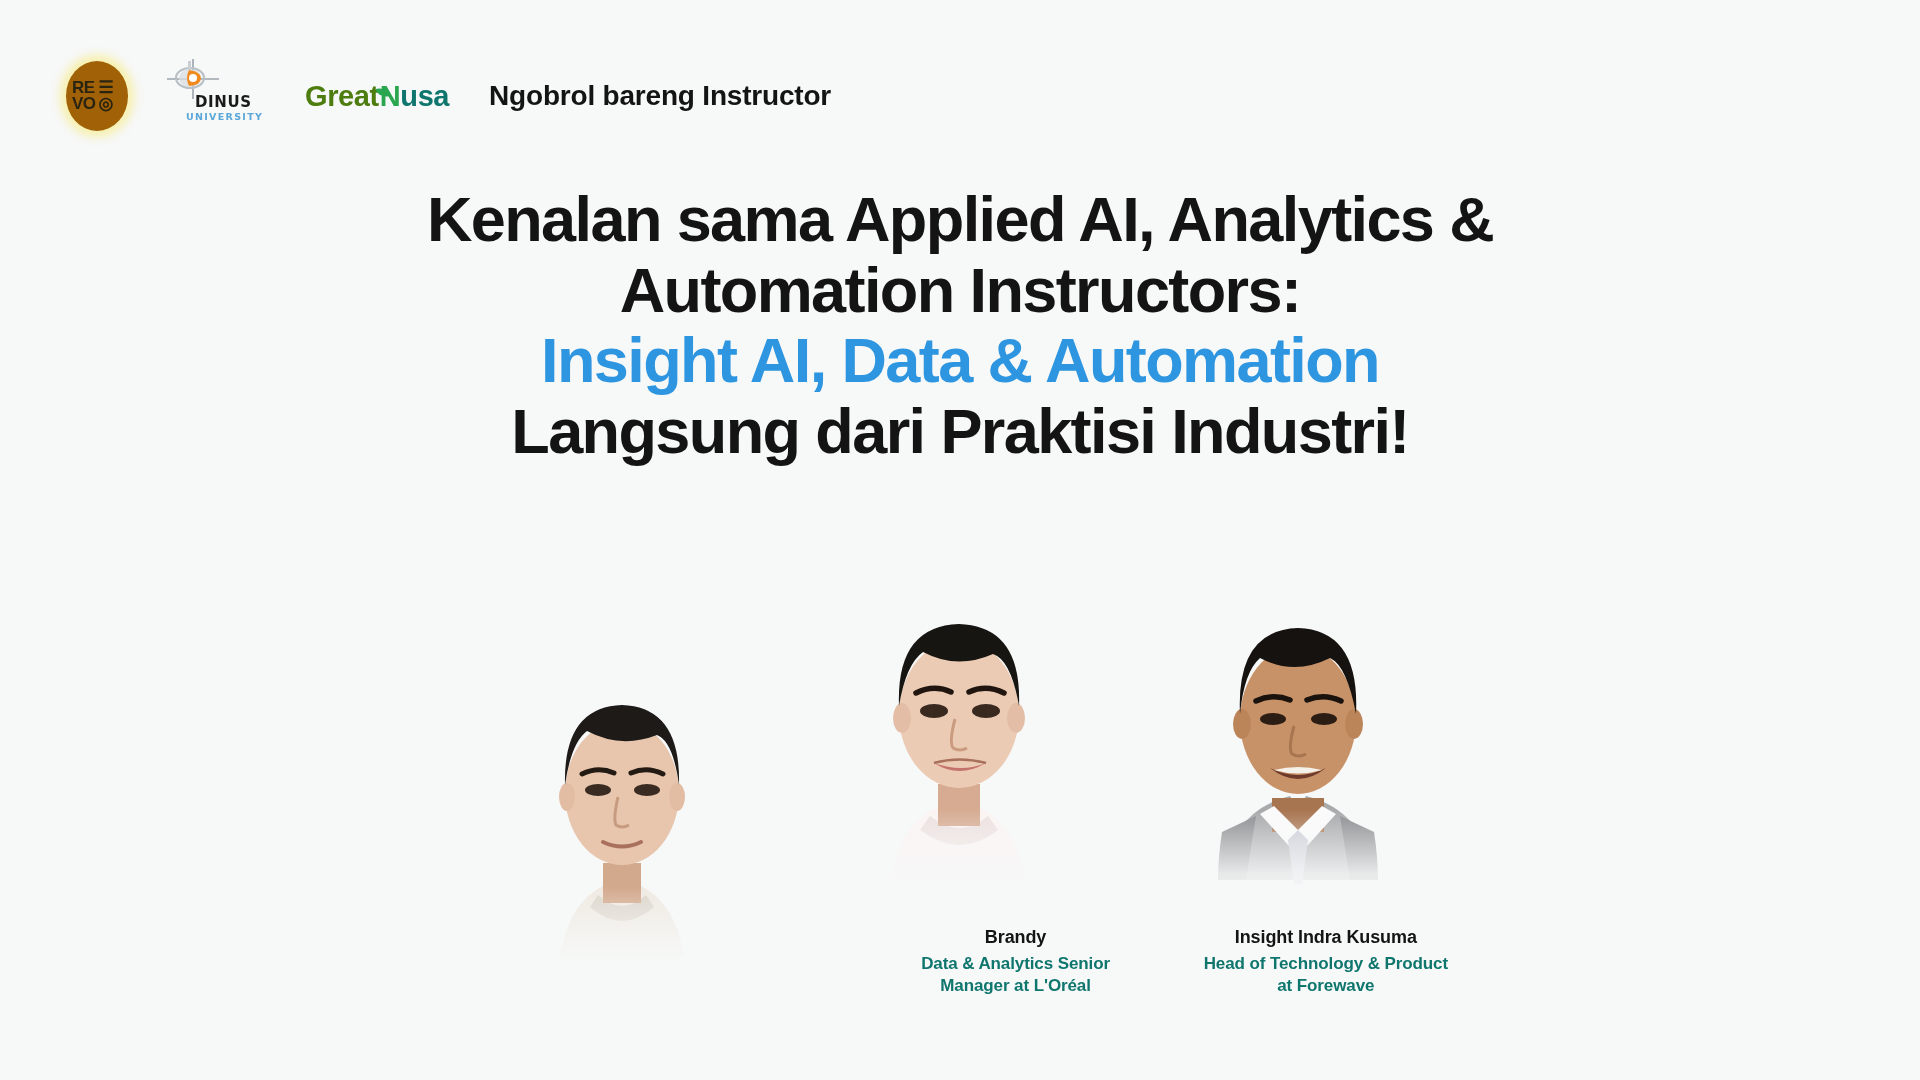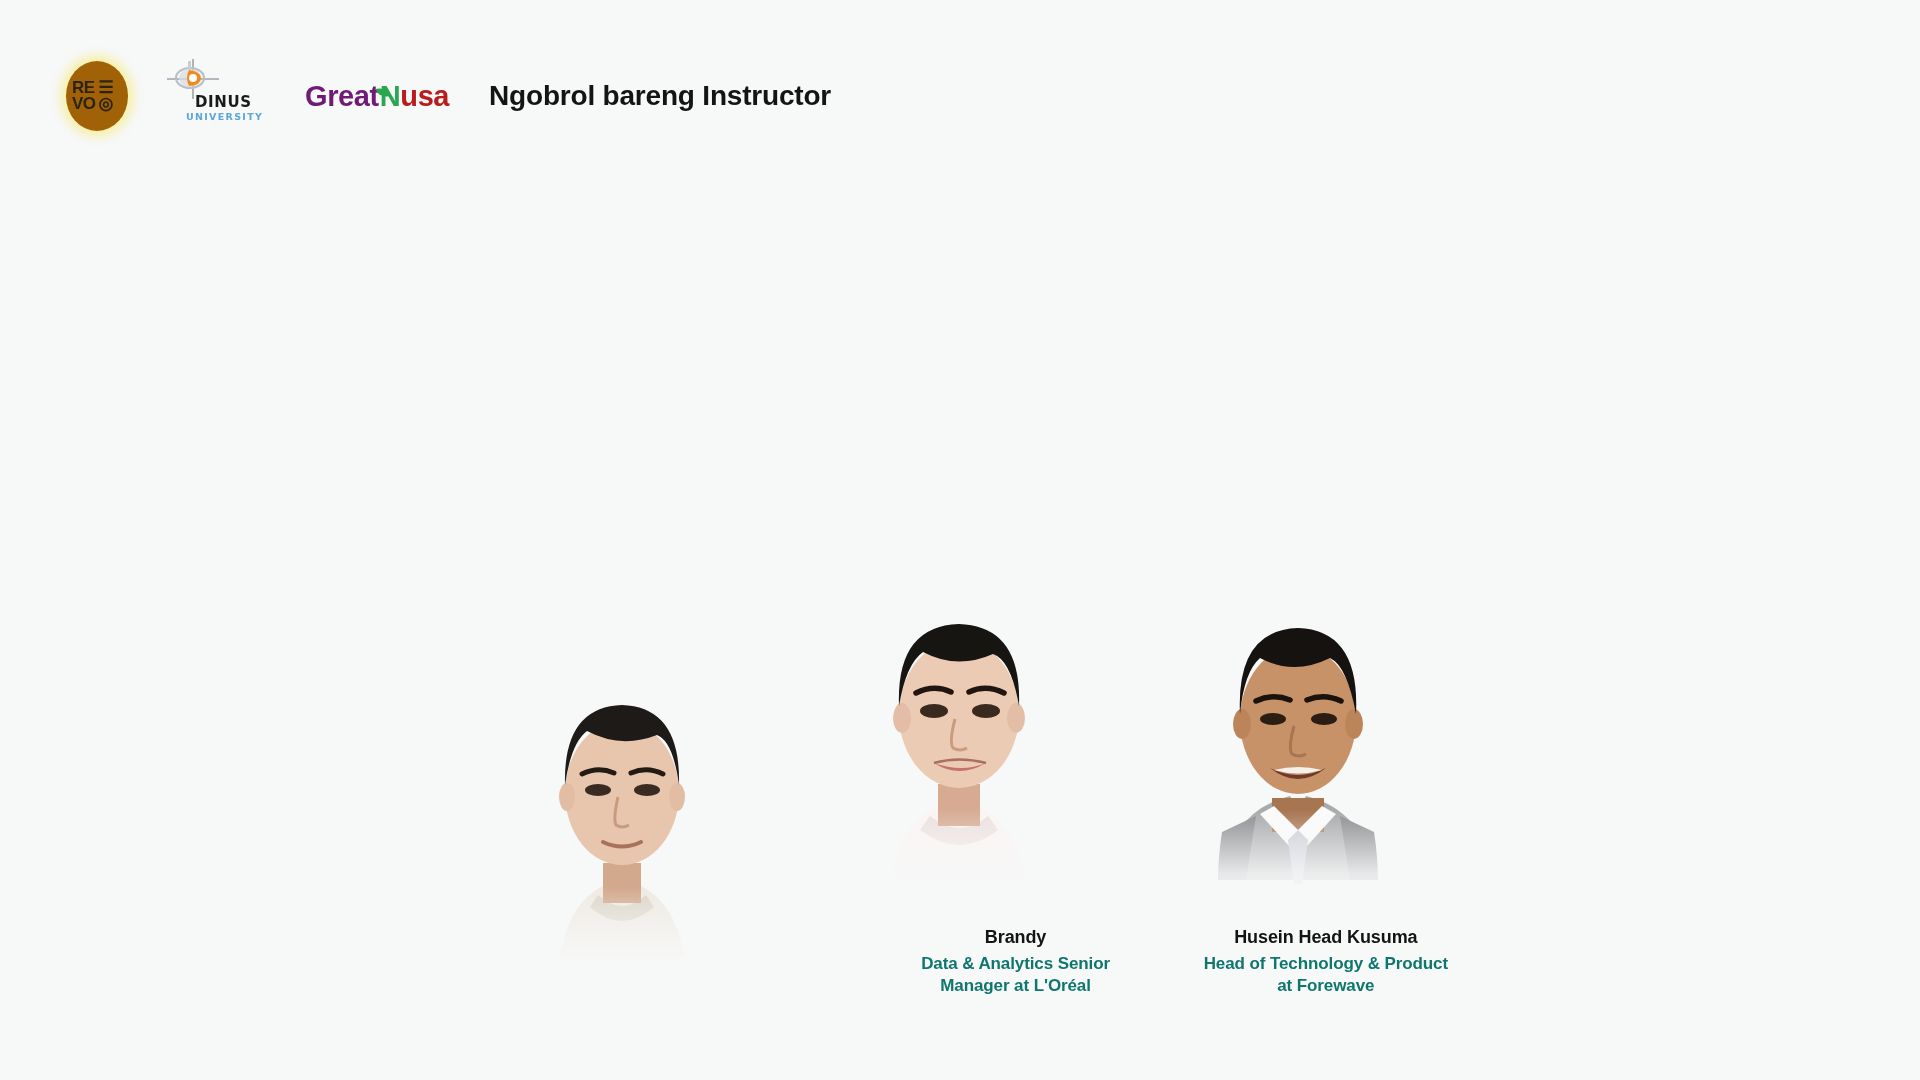--- a/index.html
+++ b/index.html
@@ -77,23 +77,23 @@
 
   .logo-greatnusa {
     margin-left:36px;
     font-size:29px;
     font-weight:bold;
     letter-spacing:-0.4px;
     flex:0 0 auto;
     position:relative;
     white-space:nowrap;
   }
-  .gn-great { color:#701a75;text-align:center; }
+  .gn-great { color:#4d7c0f;text-align:center; }
   .gn-n     { color:#2aa64f; }
-  .gn-usa   { color:#b91c1c; }
+  .gn-usa   { color:#0f766e; }
   .gn-leaf {
     display:inline-block;
     width:11px; height:11px;
     background:#2aa64f;
     border-radius:0 100% 0 100%;
     transform:rotate(-18deg);
     margin:0 -8px 0 -2px;
     vertical-align:8px;
     position:relative;
     z-index:2;
@@ -209,20 +209,26 @@
       <div class="dinus-sub">UNIVERSITY</div>
     </div>
 
     <div class="logo-greatnusa">
       <span class="gn-great">Great</span><span class="gn-leaf"></span><span class="gn-n">N</span><span class="gn-usa">usa</span>
     </div>
 
     <div class="header-title">Ngobrol bareng Instructor</div>
   </div>
 
+  <div class="headline">
+    <div class="hl-line">Kenalan sama Applied AI, Analytics &amp;</div>
+    <div class="hl-line">Automation Instructors:</div>
+    <div class="hl-line hl-blue">Insight AI, Data &amp; Automation</div>
+    <div class="hl-line">Langsung dari Praktisi Industri!</div>
+  </div>
 
   <div class="speakers">
 
     <div class="speaker">
       <div class="portrait-wrap">
         <svg class="portrait" viewBox="0 0 300 340">
           <path d="M88 300 q10 -66 62 -78 q52 12 62 78 z" fill="#efeae2"></path>
           <path d="M126 238 q24 22 48 0 l8 12 q-32 28 -64 0 z" fill="#ddd6cb"></path>
           <path d="M131 206 h38 v40 h-38 z" fill="#d3a98e"></path>
           <ellipse cx="150" cy="136" rx="57" ry="72" fill="#e8c6ae"></ellipse>
@@ -286,21 +292,21 @@
           <ellipse cx="176" cy="139" rx="13" ry="6" fill="#2b1d14"></ellipse>
           <path d="M108 121 q17 -8 34 -1" stroke="#1a120c" stroke-width="5.5" fill="none" stroke-linecap="round"></path>
           <path d="M159 120 q17 -7 34 1" stroke="#1a120c" stroke-width="5.5" fill="none" stroke-linecap="round"></path>
           <path d="M146 146 q-6 22 -2 28 q7 4 14 0" stroke="#a87551" stroke-width="3" fill="none"></path>
           <path d="M122 188 q28 22 56 0 q-28 14 -56 0 z" fill="#6e3a2c"></path>
           <path d="M126 190 q24 -6 48 0 q-24 7 -48 0 z" fill="#f4f0ea"></path>
         </svg>
         <div class="portrait-fade"></div>
       </div>
       <div class="caption">
-        <div class="sp-name">Husein Head Kusuma</div>
+        <div class="sp-name">Insight Indra Kusuma</div>
         <div class="sp-role">
           <span>Head of Technology &amp; Product</span>
           <span>at Forewave</span>
         </div>
       </div>
     </div>
 
   </div>
 </div>
 

